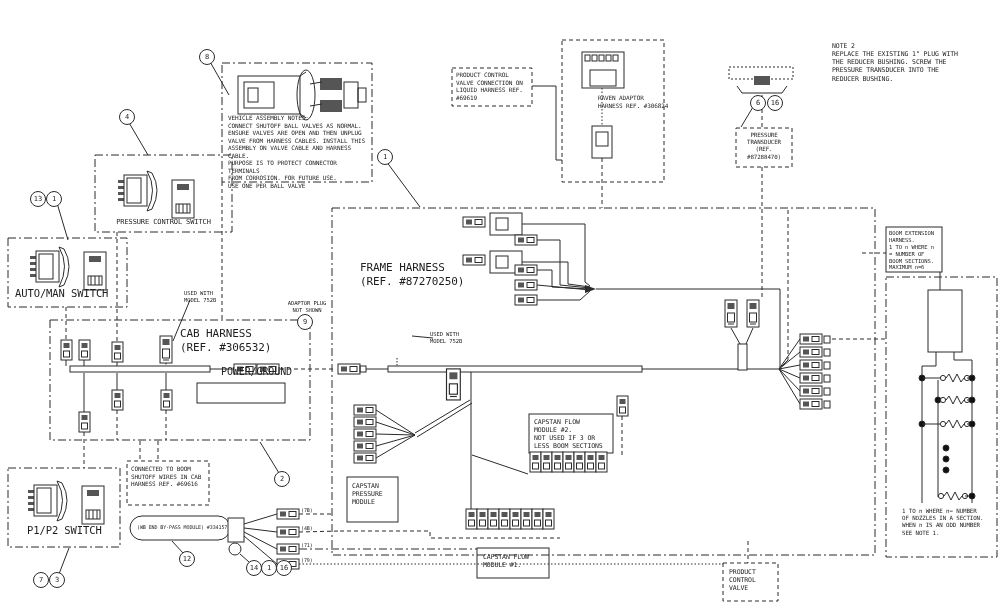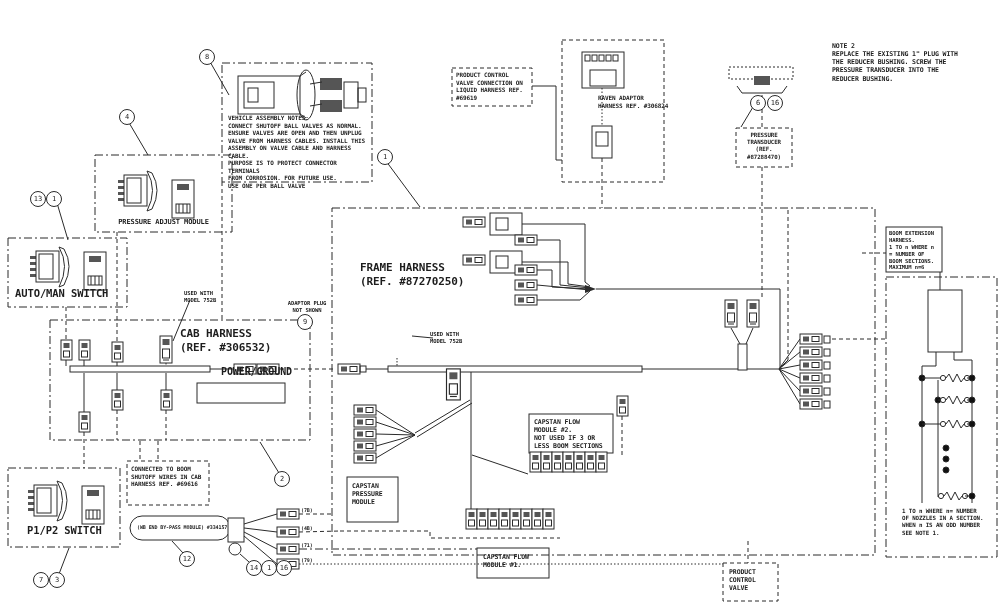--- a/index.html
+++ b/index.html
@@ -1,19 +1,19 @@
 <!DOCTYPE html>
 <html><head>
 <meta charset="utf-8">
 <style>
   html,body{margin:0;padding:0;background:#e8e8e8;}
   #canvas{position:relative;width:1000px;height:616px;background:#ffffff;overflow:hidden;
           font-family:"DejaVu Sans Mono", monospace;color:#222;}
   svg{position:absolute;left:0;top:0;}
-  .txt{position:absolute;white-space:pre-line;color:#1d1d1d;line-height:1.25;letter-spacing:-0.1px;font-weight:bold;}
+  .txt{position:absolute;white-space:pre-line;color:#1d1d1d;line-height:1.25;letter-spacing:-0.1px;}
   .t5{font-size:5px;} .t55{font-size:5.5px;} .t58{font-size:5.8px;} .t6{font-size:6px;}
   .t65{font-size:6.5px;} .t7{font-size:7px;} .t10{font-size:10px;} .t105{font-size:10.5px;} .t11{font-size:11px;}
   .center{text-align:center;}
   .callout{position:absolute;width:14px;height:14px;border:1px solid #2b2b2b;border-radius:50%;
            background:#fff;font-size:7px;line-height:14px;text-align:center;color:#1d1d1d;z-index:5;}
 </style>
 </head>
 <body>
 
 <div id="canvas">
@@ -317,21 +317,21 @@
 </svg>
 
 <div class="txt t6" style="left:228px;top:114px;width:142px;">VEHICLE ASSEMBLY NOTES:
 CONNECT SHUTOFF BALL VALVES AS NORMAL.
 ENSURE VALVES ARE OPEN AND THEN UNPLUG
 VALVE FROM HARNESS CABLES.  INSTALL THIS
 ASSEMBLY ON VALVE CABLE AND HARNESS CABLE.
 PURPOSE IS TO PROTECT CONNECTOR TERMINALS
 FROM CORROSION. FOR FUTURE USE.
 USE ONE PER BALL VALVE</div>
-<div class="txt t7 center" style="left:95px;top:218px;width:137px;">PRESSURE ADJUST MODULE</div>
+<div class="txt t7 center" style="left:95px;top:218px;width:137px;">PRESSURE CONTROL SWITCH</div>
 <div class="txt t105" style="left:15px;top:287px;width:110px;">AUTO/MAN SWITCH</div>
 <div class="txt t105" style="left:15px;top:524px;width:100px;margin-left:12px;">P1/P2 SWITCH</div>
 <div class="txt t11" style="left:180px;top:327px;width:120px;">CAB HARNESS
 (REF. #306532)</div>
 <div class="txt t10 center" style="left:197px;top:366px;width:79px;margin-left:20px;">POWER/GROUND</div>
 <div class="txt t11" style="left:360px;top:261px;width:130px;">FRAME HARNESS
 (REF. #87270250)</div>
 <div class="txt t6" style="left:131px;top:465px;width:78px;">CONNECTED TO BOOM
 SHUTOFF WIRES IN CAB
 HARNESS REF. #69616</div>

